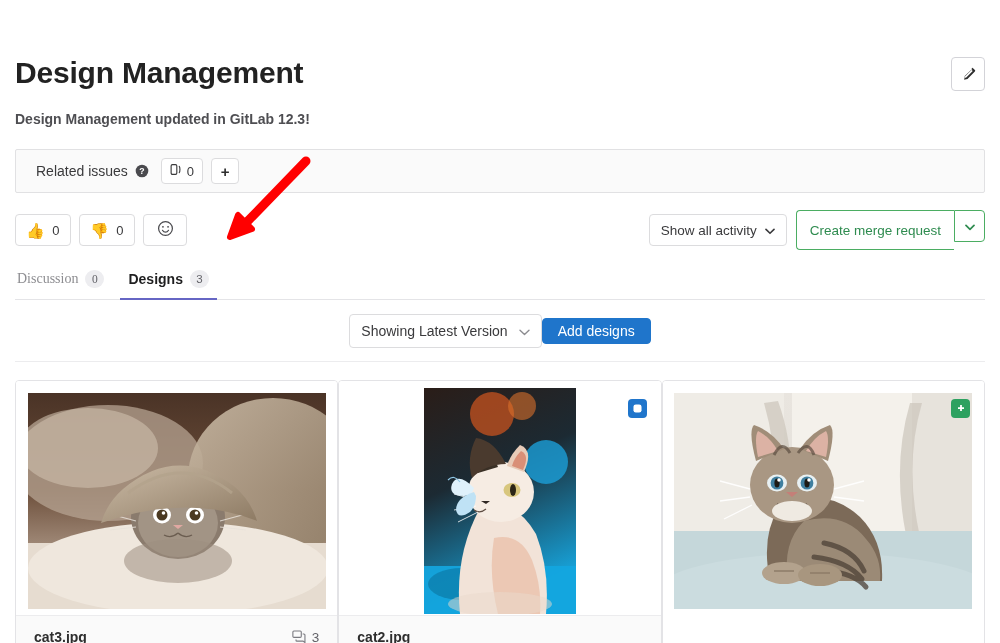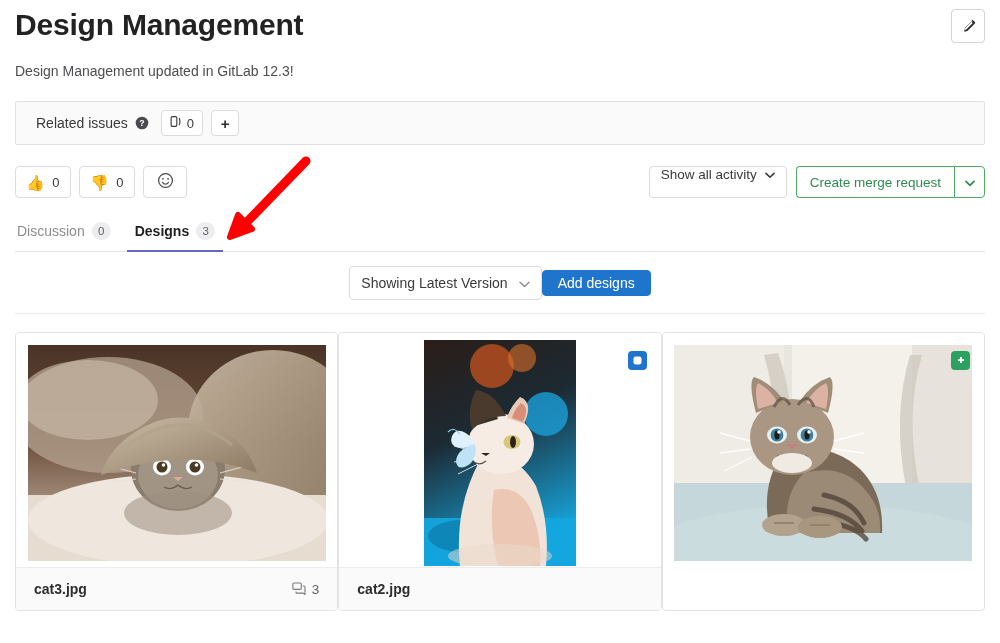--- a/index.html
+++ b/index.html
@@ -15,20 +15,21 @@
     position: relative;
   }
   .page { padding: 0 15px; position: relative; }
 
   
   .title-row {
     display: flex;
     align-items: flex-start;
     justify-content: space-between;
     padding-top: 6px;
+    margin-top: 48px;
   }
   .page-title {
     font-size: 30px;
     line-height: 38px;
     font-weight: bold;
     color: #222;
     letter-spacing: -0.2px;
     margin: 0;
   }
   .edit-btn {
@@ -40,20 +41,21 @@
     cursor: pointer;
     margin-top: 3px;
   }
   .edit-btn svg { display:block; }
 
   .subtitle {
     font-size: 14px;
     color: #4e4e52;
     margin-top: 17px;
     line-height: 20px;
+    font-weight: bold;
   }
 
   
   .related-card {
     margin-top: 20px;
     border: 1px solid #e1e1e3;
     border-radius: 2px;
     background: #fafafa;
     height: 44px;
     display: flex;
@@ -136,32 +138,33 @@
     cursor: pointer;
   }
   .right-actions { display: flex; align-items: center; gap: 9px; }
   .activity-btn {
     border: 1px solid #dcdcde;
     border-radius: 4px;
     background: #fff;
     height: 32px;
     padding: 0 11px;
     display: inline-flex;
+    align-items: center;
     gap: 8px;
     font-size: 13.5px;
     color: #3a3a3c;
     cursor: pointer;
   }
   .mr-group { display: flex; }
   .mr-btn {
     border: 1px solid #4bad62;
     border-right: none;
     border-radius: 4px 0 0 4px;
     background: #fff;
-    height: 32px;
+    height: 40px;
     padding: 0 13px;
     display: inline-flex;
     align-items: center;
     font-size: 13.5px;
     color: #2e8b4f;
     cursor: pointer;
   }
   .mr-caret {
     border: 1px solid #4bad62;
     border-radius: 0 4px 4px 0;
@@ -188,21 +191,21 @@
     align-items: center;
     gap: 7px;
     padding: 0 12px 11px 12px;
     font-size: 14px;
     color: #8d8d91;
     cursor: pointer;
     position: relative;
     background: none;
     border: none;
   }
-  .tab:first-child { padding-left: 2px; }
+  .tab:first-child { padding-left: 2px; font-family: Liberation Serif, serif; }
   .tab.active {
     color: #1f1f20;
     font-weight: bold;
   }
   .tab.active::after {
     content: "";
     position: absolute;
     left: 4px; right: 4px; bottom: -1px;
     height: 2px;
     background: #6666c4;

